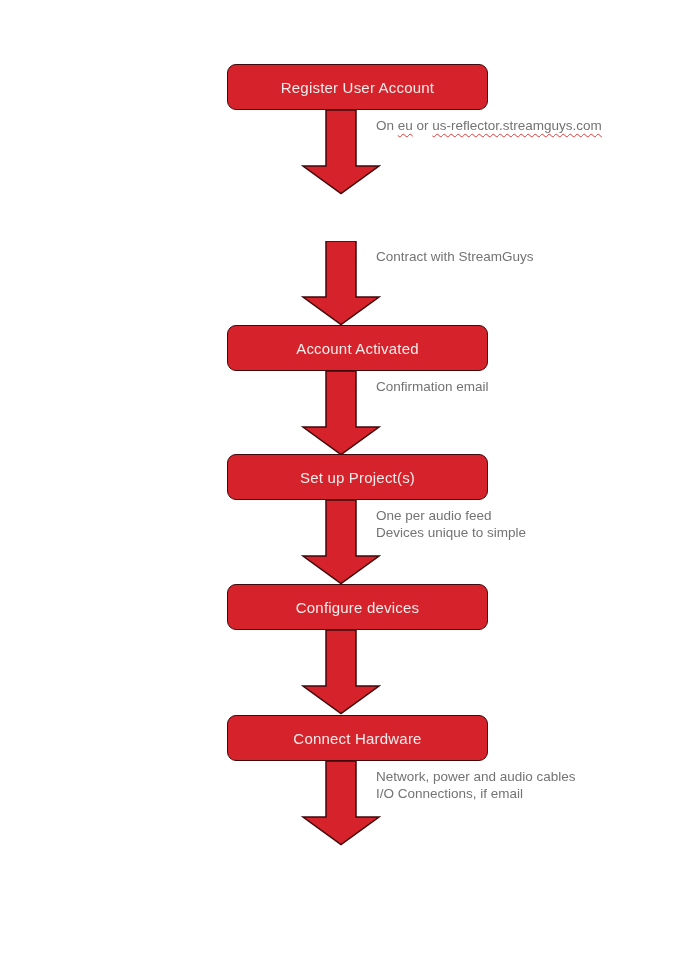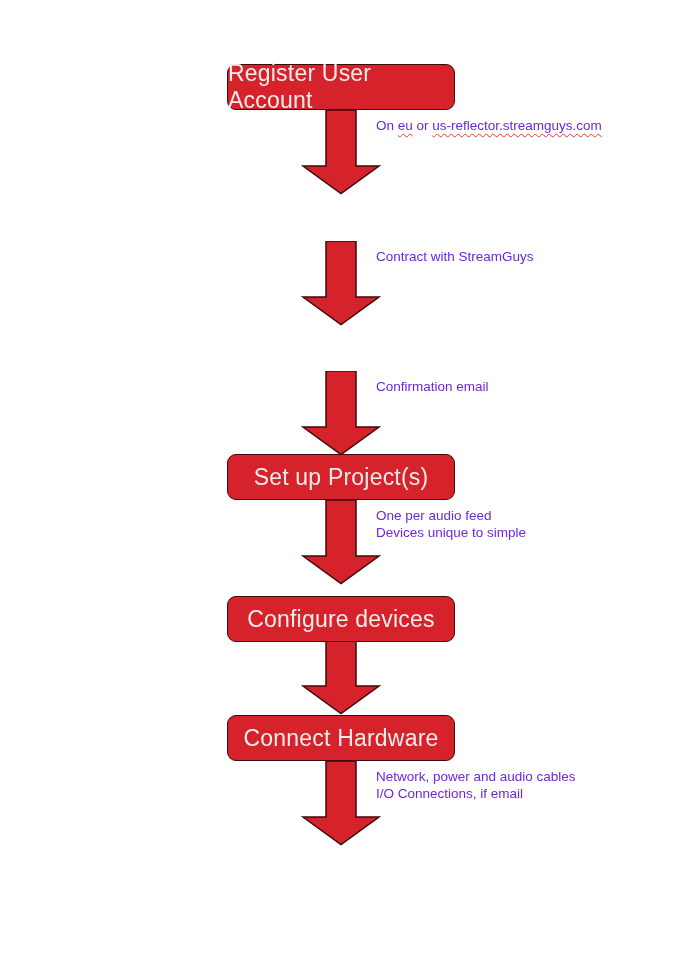--- a/index.html
+++ b/index.html
@@ -8,51 +8,51 @@
     background:#ffffff;
     font-family:"Liberation Sans", sans-serif;
     position:relative;
     overflow:hidden;
   }
   .canvas{position:absolute;left:0;top:0;width:679px;height:964px;}
 
   .flow-box{
     position:absolute;
     left:227px;
-    width:228px;
+    width:261px;
     height:46px;
     background:#d6232b;
     border:1.5px solid #40090b;
     border-radius:9px;
     box-sizing:border-box;
     display:flex;
     align-items:center;
     justify-content:center;
     color:#f4ecec;
-    font-size:23px;
+    font-size:15px;
     letter-spacing:0.2px;
     z-index:2;
   }
   .b0{top:64px}.b1{top:195px}.b2{top:325px}.b3{top:454px}
-  .b4{top:596px}.b5{top:715px}.b6{top:846px}
+  .b4{top:584px}.b5{top:715px}.b6{top:846px}
 
   .flow-arrow{
     position:absolute;
     left:301px;
     width:80px;
     height:85px;
     z-index:1;
   }
   .a0{top:110px}.a1{top:241px}.a2{top:371px}
   .a3{top:500px}.a4{top:630px}.a5{top:761px}
 
   .note{
     position:absolute;
     left:376px;
-    color:#6d28d9;
+    color:#737373;
     font-size:13.5px;
     line-height:17px;
     white-space:nowrap;
     z-index:3;
   }
   .n0{top:117px}.n1{top:248px}.n2{top:378px}
   .n3{top:507px}.n4{top:638px}.n5{top:768px}
 
   .sq{
     text-decoration:underline wavy #e03a3a 1px;
@@ -60,20 +60,23 @@
     text-underline-offset:3px;
   }
 </style>
 </head>
 <body>
 
 <div class="canvas">
 
   <div class="flow-box b0">
     <span>Register User Account</span>
+  </div>
+  <div class="flow-box b2">
+    <span>Account Activated</span>
   </div>
   <div class="flow-box b3">
     <span>Set up Project(s)</span>
   </div>
   <div class="flow-box b4">
     <span>Configure devices</span>
   </div>
   <div class="flow-box b5">
     <span>Connect Hardware</span>
   </div>

